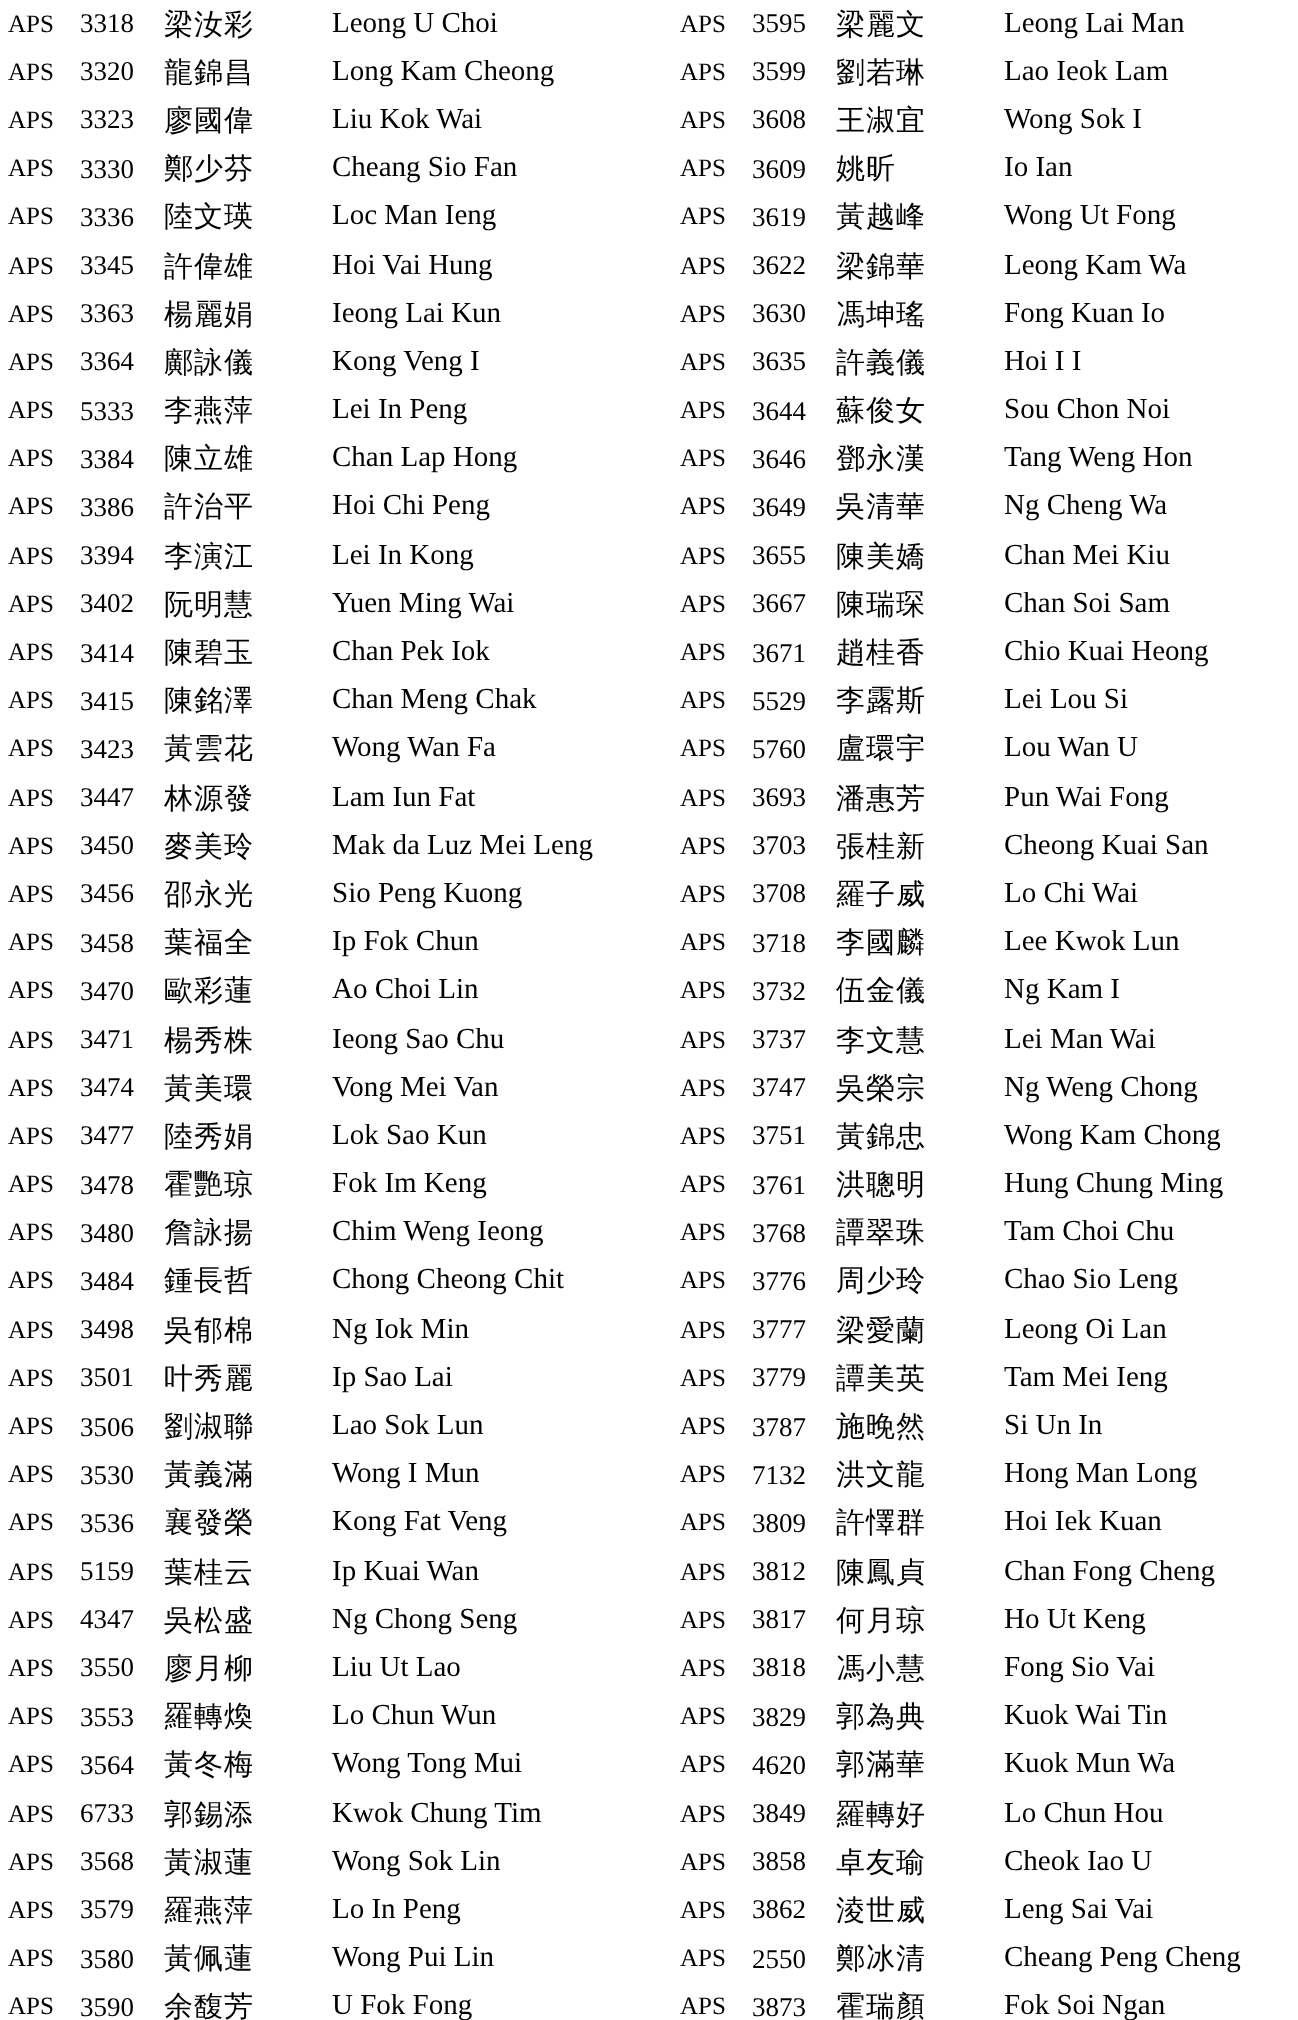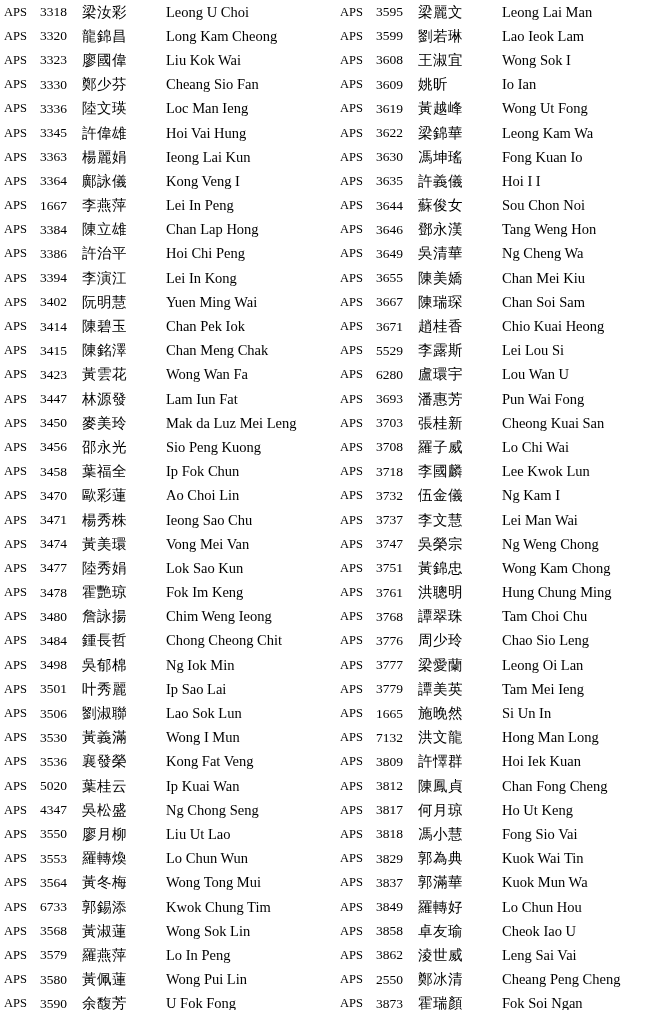--- a/index.html
+++ b/index.html
@@ -142,21 +142,21 @@
       <td class="c-cn">鄺詠儀</td>
       <td class="c-en">Kong Veng I</td>
       <td class="gap"></td>
       <td class="c-prefix">APS</td>
       <td class="c-num">3635</td>
       <td class="c-cn">許義儀</td>
       <td class="c-en">Hoi I I</td>
     </tr>
     <tr class="row">
       <td class="c-prefix">APS</td>
-      <td class="c-num">1667</td>
+      <td class="c-num">5333</td>
       <td class="c-cn">李燕萍</td>
       <td class="c-en">Lei In Peng</td>
       <td class="gap"></td>
       <td class="c-prefix">APS</td>
       <td class="c-num">3644</td>
       <td class="c-cn">蘇俊女</td>
       <td class="c-en">Sou Chon Noi</td>
     </tr>
     <tr class="row">
       <td class="c-prefix">APS</td>
@@ -224,21 +224,21 @@
       <td class="c-cn">李露斯</td>
       <td class="c-en">Lei Lou Si</td>
     </tr>
     <tr class="row">
       <td class="c-prefix">APS</td>
       <td class="c-num">3423</td>
       <td class="c-cn">黃雲花</td>
       <td class="c-en">Wong Wan Fa</td>
       <td class="gap"></td>
       <td class="c-prefix">APS</td>
-      <td class="c-num">6280</td>
+      <td class="c-num">5760</td>
       <td class="c-cn">盧環宇</td>
       <td class="c-en">Lou Wan U</td>
     </tr>
     <tr class="row">
       <td class="c-prefix">APS</td>
       <td class="c-num">3447</td>
       <td class="c-cn">林源發</td>
       <td class="c-en">Lam Iun Fat</td>
       <td class="gap"></td>
       <td class="c-prefix">APS</td>
@@ -378,21 +378,21 @@
       <td class="c-cn">譚美英</td>
       <td class="c-en">Tam Mei Ieng</td>
     </tr>
     <tr class="row">
       <td class="c-prefix">APS</td>
       <td class="c-num">3506</td>
       <td class="c-cn">劉淑聯</td>
       <td class="c-en">Lao Sok Lun</td>
       <td class="gap"></td>
       <td class="c-prefix">APS</td>
-      <td class="c-num">1665</td>
+      <td class="c-num">3787</td>
       <td class="c-cn">施晚然</td>
       <td class="c-en">Si Un In</td>
     </tr>
     <tr class="row">
       <td class="c-prefix">APS</td>
       <td class="c-num">3530</td>
       <td class="c-cn">黃義滿</td>
       <td class="c-en">Wong I Mun</td>
       <td class="gap"></td>
       <td class="c-prefix">APS</td>
@@ -406,21 +406,21 @@
       <td class="c-cn">襄發榮</td>
       <td class="c-en">Kong Fat Veng</td>
       <td class="gap"></td>
       <td class="c-prefix">APS</td>
       <td class="c-num">3809</td>
       <td class="c-cn">許懌群</td>
       <td class="c-en">Hoi Iek Kuan</td>
     </tr>
     <tr class="row">
       <td class="c-prefix">APS</td>
-      <td class="c-num">5020</td>
+      <td class="c-num">5159</td>
       <td class="c-cn">葉桂云</td>
       <td class="c-en">Ip Kuai Wan</td>
       <td class="gap"></td>
       <td class="c-prefix">APS</td>
       <td class="c-num">3812</td>
       <td class="c-cn">陳鳳貞</td>
       <td class="c-en">Chan Fong Cheng</td>
     </tr>
     <tr class="row">
       <td class="c-prefix">APS</td>
@@ -455,21 +455,21 @@
       <td class="c-cn">郭為典</td>
       <td class="c-en">Kuok Wai Tin</td>
     </tr>
     <tr class="row">
       <td class="c-prefix">APS</td>
       <td class="c-num">3564</td>
       <td class="c-cn">黃冬梅</td>
       <td class="c-en">Wong Tong Mui</td>
       <td class="gap"></td>
       <td class="c-prefix">APS</td>
-      <td class="c-num">3837</td>
+      <td class="c-num">4620</td>
       <td class="c-cn">郭滿華</td>
       <td class="c-en">Kuok Mun Wa</td>
     </tr>
     <tr class="row">
       <td class="c-prefix">APS</td>
       <td class="c-num">6733</td>
       <td class="c-cn">郭錫添</td>
       <td class="c-en">Kwok Chung Tim</td>
       <td class="gap"></td>
       <td class="c-prefix">APS</td>

